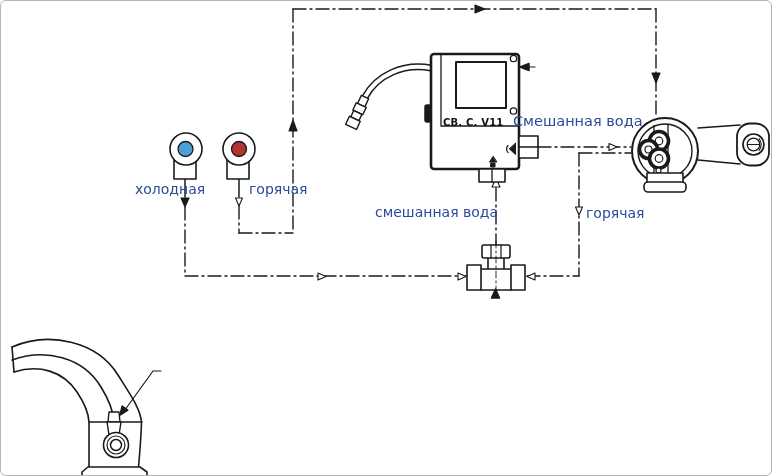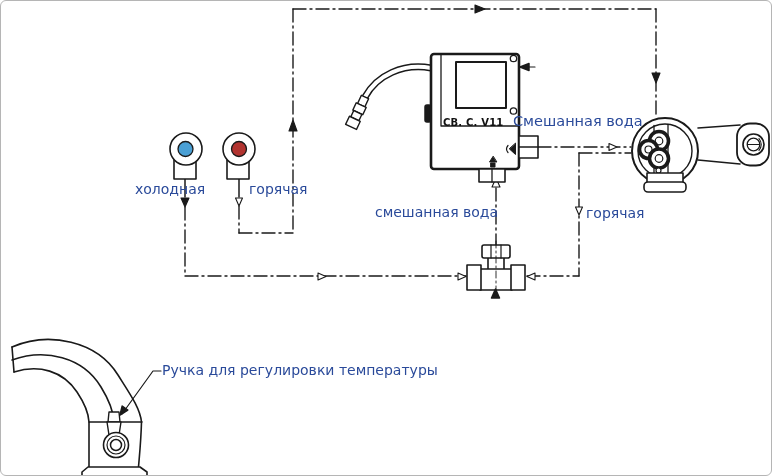--- a/index.html
+++ b/index.html
@@ -149,15 +149,14 @@
     <circle cx="115" cy="444" r="5.5" stroke-width="1.5"></circle>
   </g>
 </svg>
 
 <div class="lbl right" style="left:114px;top:180px;width:67px;margin-left:20px;">холодная</div>
 <div class="lbl" style="left:248px;top:180px;">горячая</div>
 <div class="model" style="left:442px;top:116px;">CB. C. V11</div>
 <div class="lbl big" style="left:512px;top:112px;">Смешанная вода</div>
 <div class="lbl right" style="left:374px;top:203px;width:112px;">смешанная вода</div>
 <div class="lbl" style="left:585px;top:204px;">горячая</div>
-<div class="lbl" style="left:161px;top:361px;">Ручка для регулировки температуры</div>
 
 </div>
 
 </body></html>

